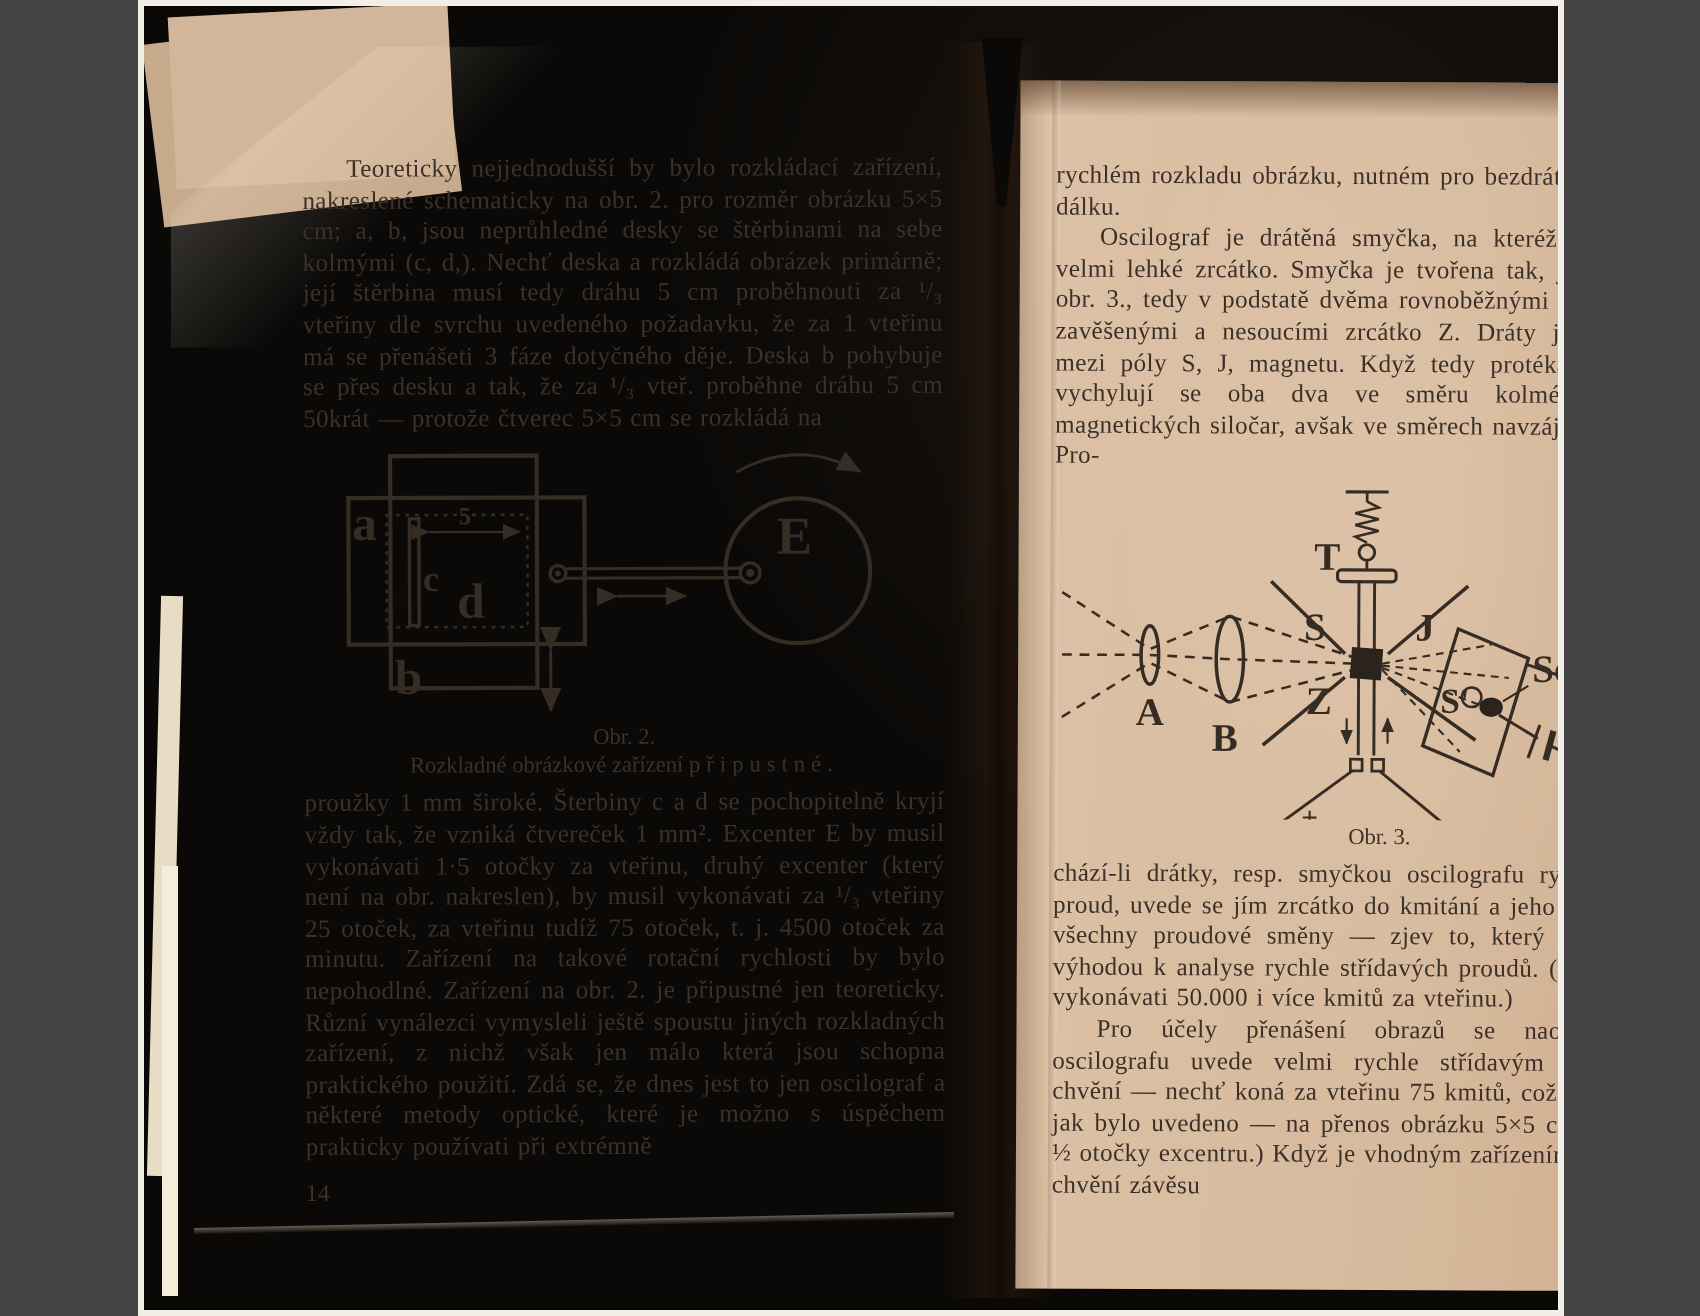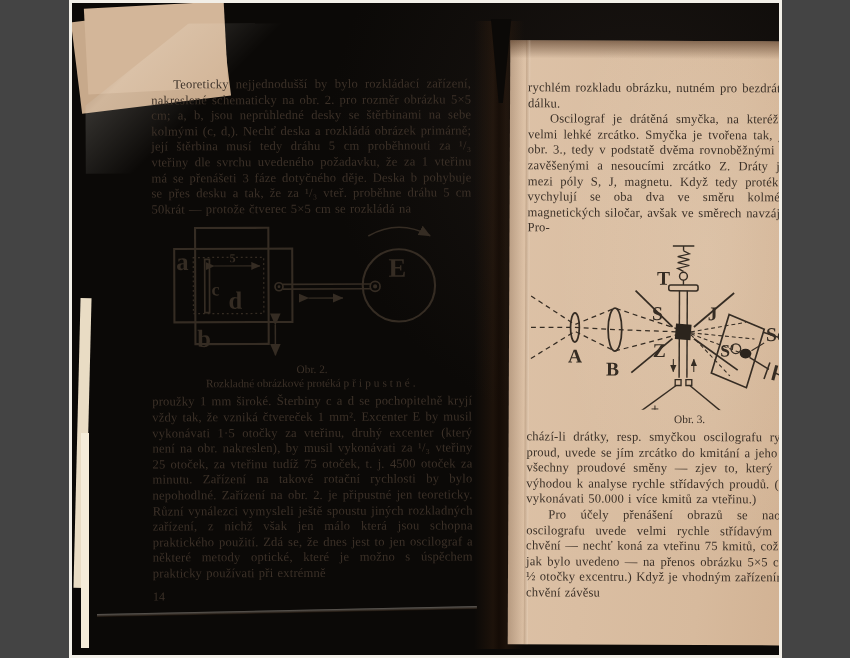--- a/index.html
+++ b/index.html
@@ -118,21 +118,21 @@
           </g>
           <text x="15" y="50" font-size="26">a</text>
           <text x="37" y="131" font-size="26">b</text>
           <text x="52" y="77" font-size="19">c</text>
           <text x="70" y="91" font-size="26">d</text>
           <text x="71" y="42" font-size="13">5</text>
           <text x="238" y="58" font-size="28">E</text>
         </svg>
         <div class="fig-caption">
           <div>Obr. 2.</div>
-          <div><span>Rozkladné obrázkové protéká</span> <span class="spaced">připustné.</span></div>
+          <div><span>Rozkladné obrázkové zařízení</span> <span class="spaced">připustné.</span></div>
         </div>
       </div>
 
       <p class="para">proužky 1 mm široké. Šterbiny c a d se pochopitelně kryjí vždy tak, že vzniká čtvereček 1 mm². Excenter E by musil vykonávati 1·5 otočky za vteřinu, druhý excenter (který není na obr. nakreslen), by musil vykonávati za ¹/₃ vteřiny 25 otoček, za vteřinu tudíž 75 otoček, t. j. 4500 otoček za minutu. Zařízení na takové rotační rychlosti by bylo nepohodlné. Zařízení na obr. 2. je připustné jen teoreticky. Různí vynálezci vymysleli ještě spoustu jiných rozkladných zařízení, z nichž však jen málo která jsou schopna praktického použití. Zdá se, že dnes jest to jen oscilograf a některé metody optické, které je možno s úspěchem prakticky používati při extrémně</p>
       <div class="pagenum">14</div>
     </div>
   </div>
 
   <div class="page page-right">
     <div class="top-edge-shade"></div>

